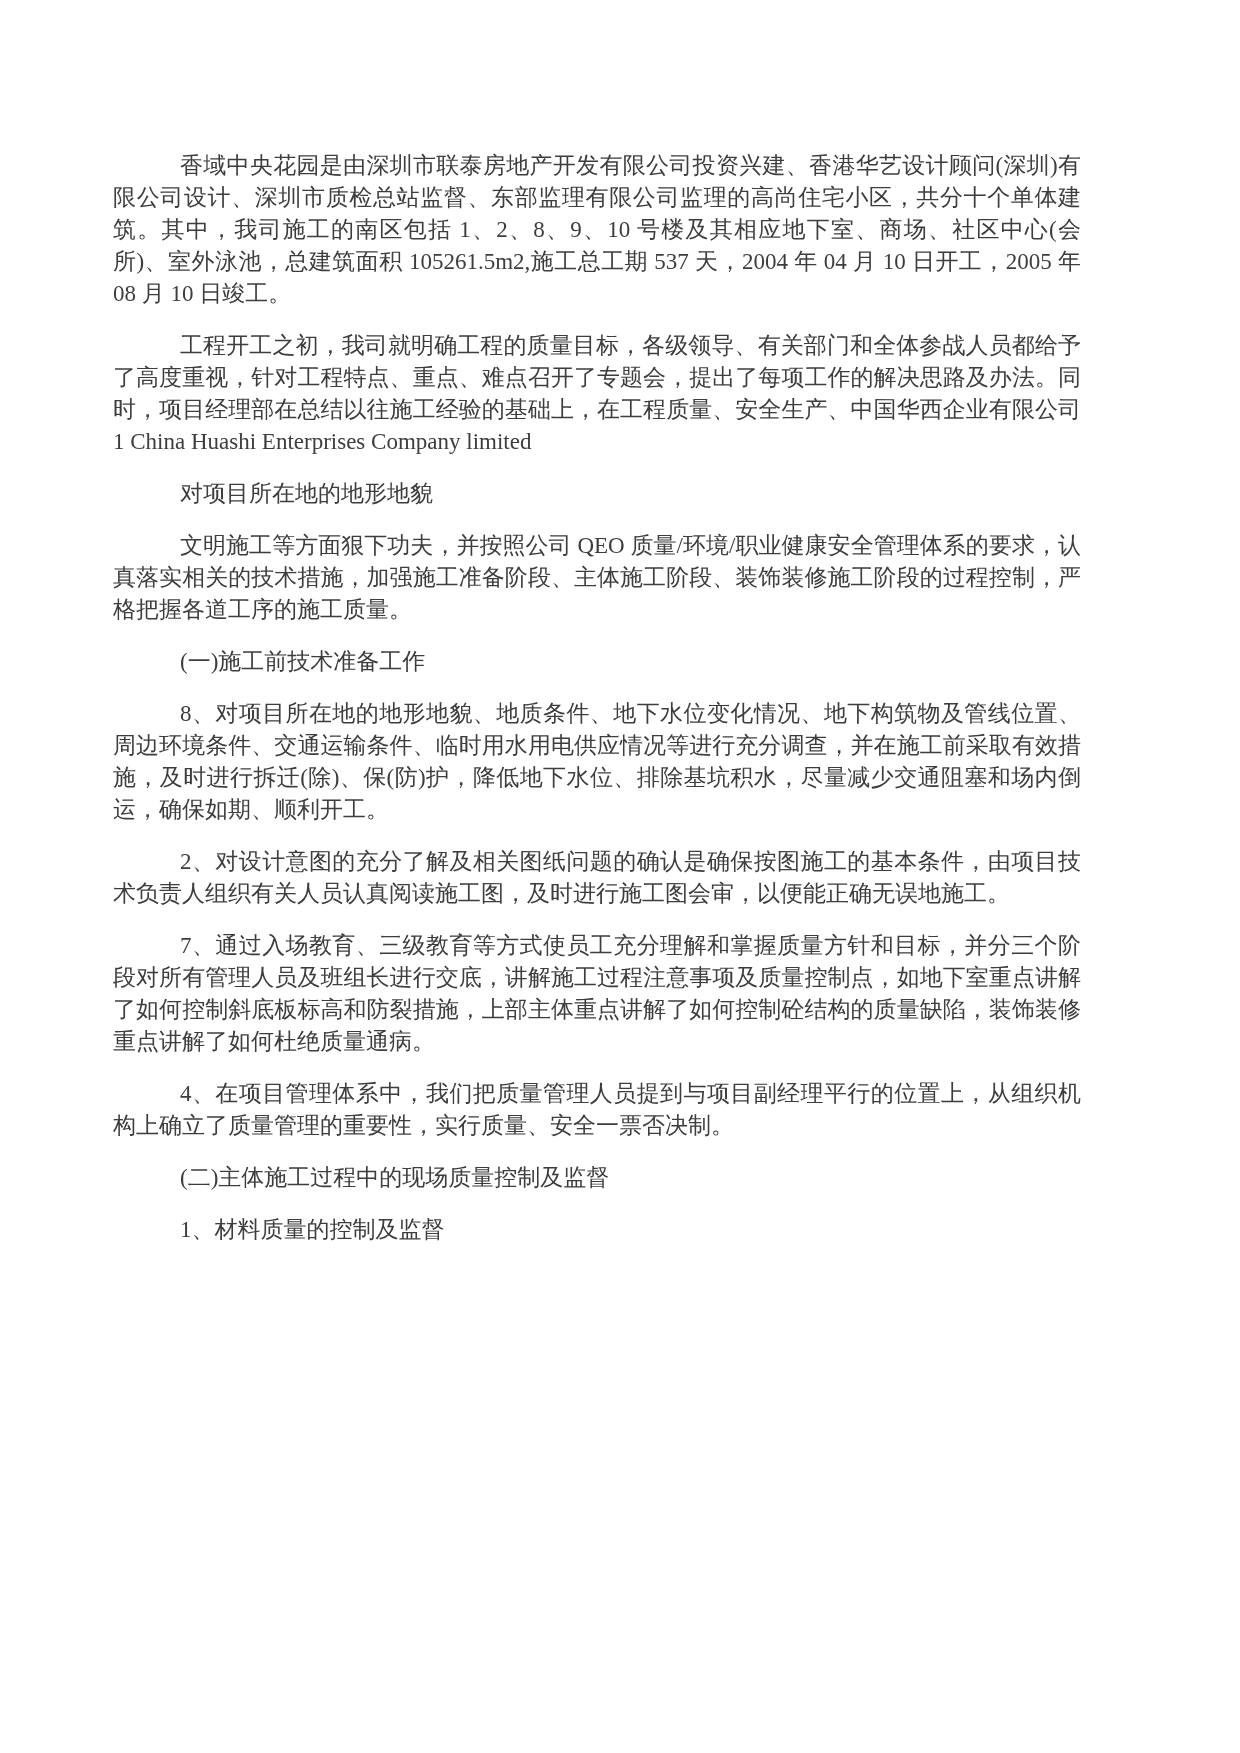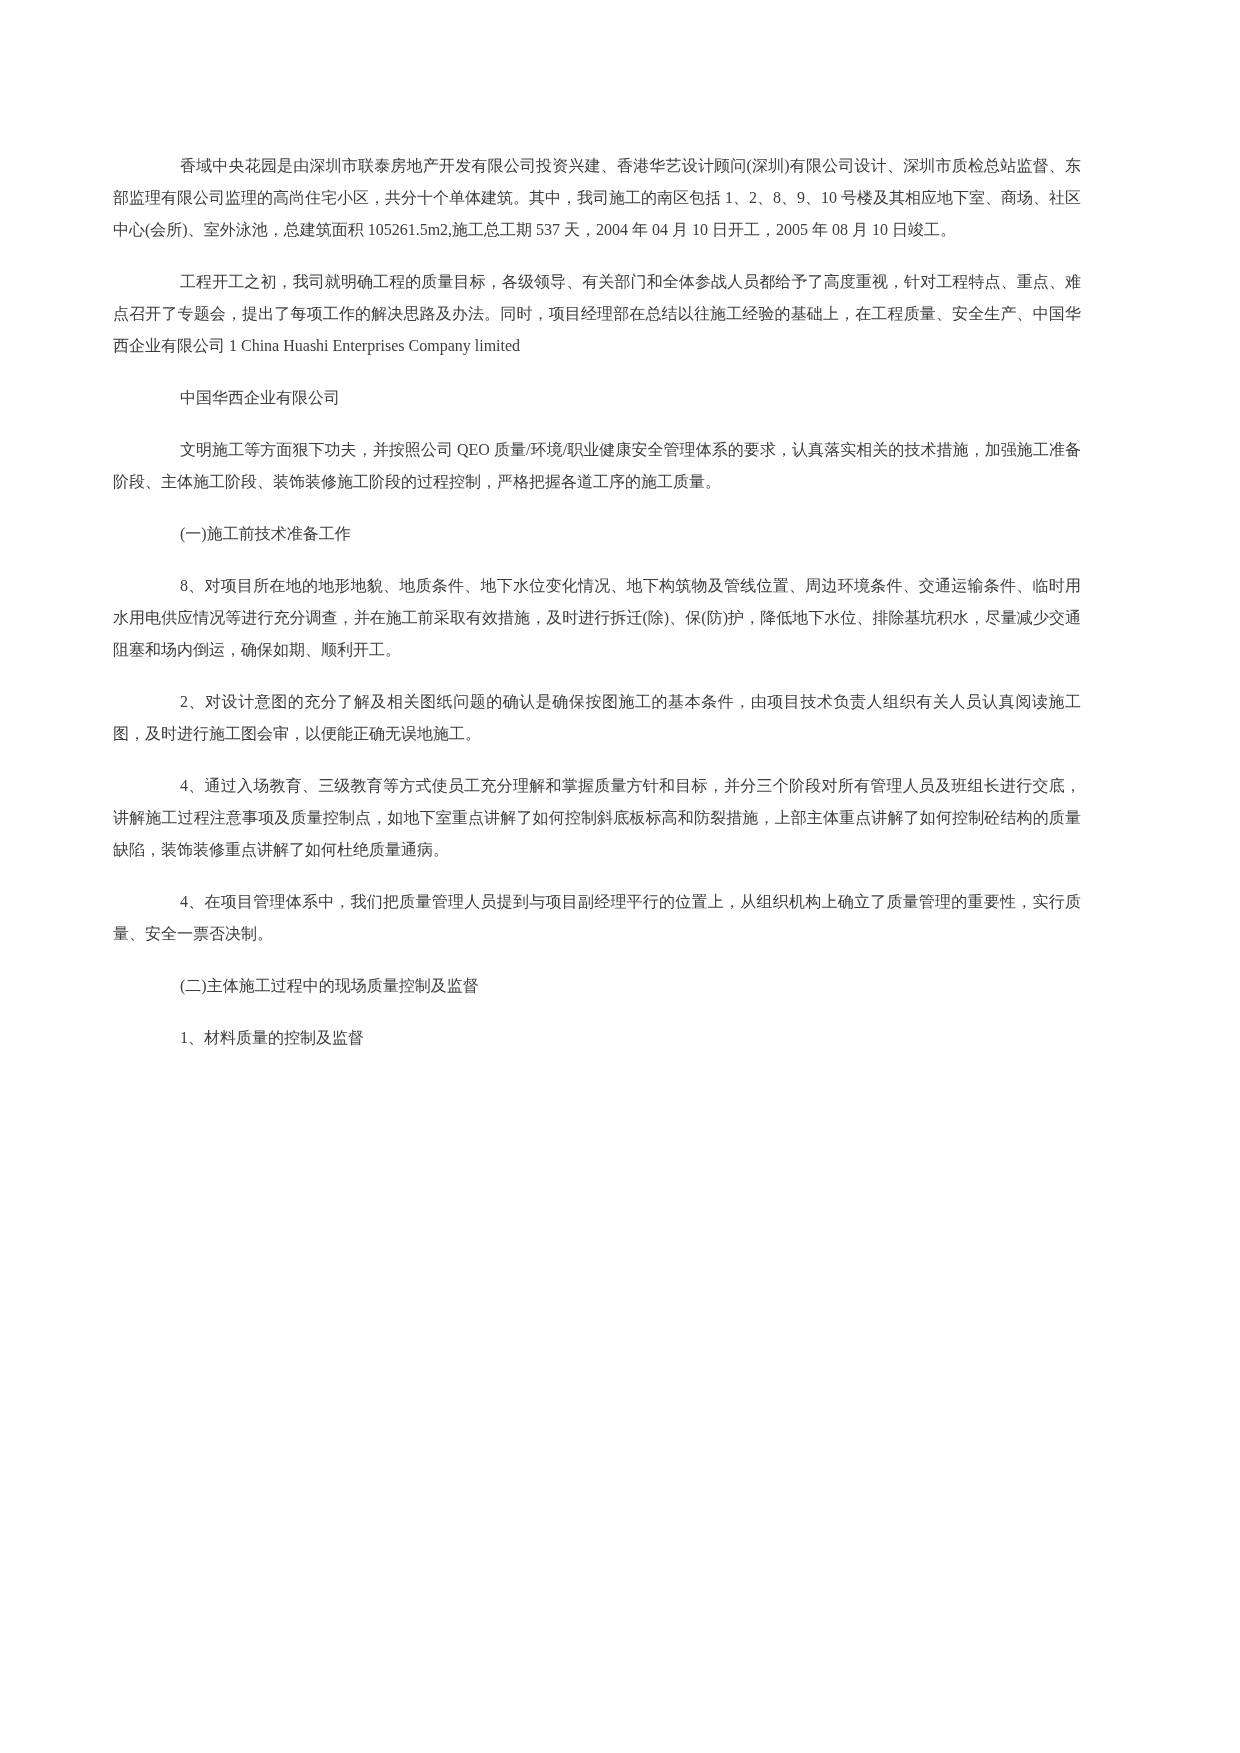--- a/index.html
+++ b/index.html
@@ -15,37 +15,37 @@
     background: #ffffff;
     padding: 150px 159px 0 113px;
     overflow: hidden;
   }
   .doc {
     font-family: "Liberation Serif", "DejaVu Serif", serif;
     color: #3d3d3d;
   }
   .doc p {
     margin: 0 0 20px 0;
-    font-size: 16px;
+    font-size: 23px;
     line-height: 32px;
     text-align: justify;
     text-indent: 67px;
     word-break: break-word;
   }
 </style>
 </head>
 <body>
 
 <div class="page">
   <div class="doc">
     <p>香域中央花园是由深圳市联泰房地产开发有限公司投资兴建、香港华艺设计顾问(深圳)有限公司设计、深圳市质检总站监督、东部监理有限公司监理的高尚住宅小区，共分十个单体建筑。其中，我司施工的南区包括 1、2、8、9、10 号楼及其相应地下室、商场、社区中心(会所)、室外泳池，总建筑面积 105261.5m2,施工总工期 537 天，2004 年 04 月 10 日开工，2005 年 08 月 10 日竣工。</p>
     <p>工程开工之初，我司就明确工程的质量目标，各级领导、有关部门和全体参战人员都给予了高度重视，针对工程特点、重点、难点召开了专题会，提出了每项工作的解决思路及办法。同时，项目经理部在总结以往施工经验的基础上，在工程质量、安全生产、中国华西企业有限公司 1 China Huashi Enterprises Company limited</p>
-    <p>中国华西企业有限公司</p>
+    <p>对项目所在地的地形地貌</p>
     <p>文明施工等方面狠下功夫，并按照公司 QEO 质量/环境/职业健康安全管理体系的要求，认真落实相关的技术措施，加强施工准备阶段、主体施工阶段、装饰装修施工阶段的过程控制，严格把握各道工序的施工质量。</p>
     <p>(一)施工前技术准备工作</p>
     <p>8、对项目所在地的地形地貌、地质条件、地下水位变化情况、地下构筑物及管线位置、周边环境条件、交通运输条件、临时用水用电供应情况等进行充分调查，并在施工前采取有效措施，及时进行拆迁(除)、保(防)护，降低地下水位、排除基坑积水，尽量减少交通阻塞和场内倒运，确保如期、顺利开工。</p>
     <p>2、对设计意图的充分了解及相关图纸问题的确认是确保按图施工的基本条件，由项目技术负责人组织有关人员认真阅读施工图，及时进行施工图会审，以便能正确无误地施工。</p>
-    <p>4、通过入场教育、三级教育等方式使员工充分理解和掌握质量方针和目标，并分三个阶段对所有管理人员及班组长进行交底，讲解施工过程注意事项及质量控制点，如地下室重点讲解了如何控制斜底板标高和防裂措施，上部主体重点讲解了如何控制砼结构的质量缺陷，装饰装修重点讲解了如何杜绝质量通病。</p>
+    <p>7、通过入场教育、三级教育等方式使员工充分理解和掌握质量方针和目标，并分三个阶段对所有管理人员及班组长进行交底，讲解施工过程注意事项及质量控制点，如地下室重点讲解了如何控制斜底板标高和防裂措施，上部主体重点讲解了如何控制砼结构的质量缺陷，装饰装修重点讲解了如何杜绝质量通病。</p>
     <p>4、在项目管理体系中，我们把质量管理人员提到与项目副经理平行的位置上，从组织机构上确立了质量管理的重要性，实行质量、安全一票否决制。</p>
     <p>(二)主体施工过程中的现场质量控制及监督</p>
     <p>1、材料质量的控制及监督</p>
   </div>
 </div>
 
 </body></html>

